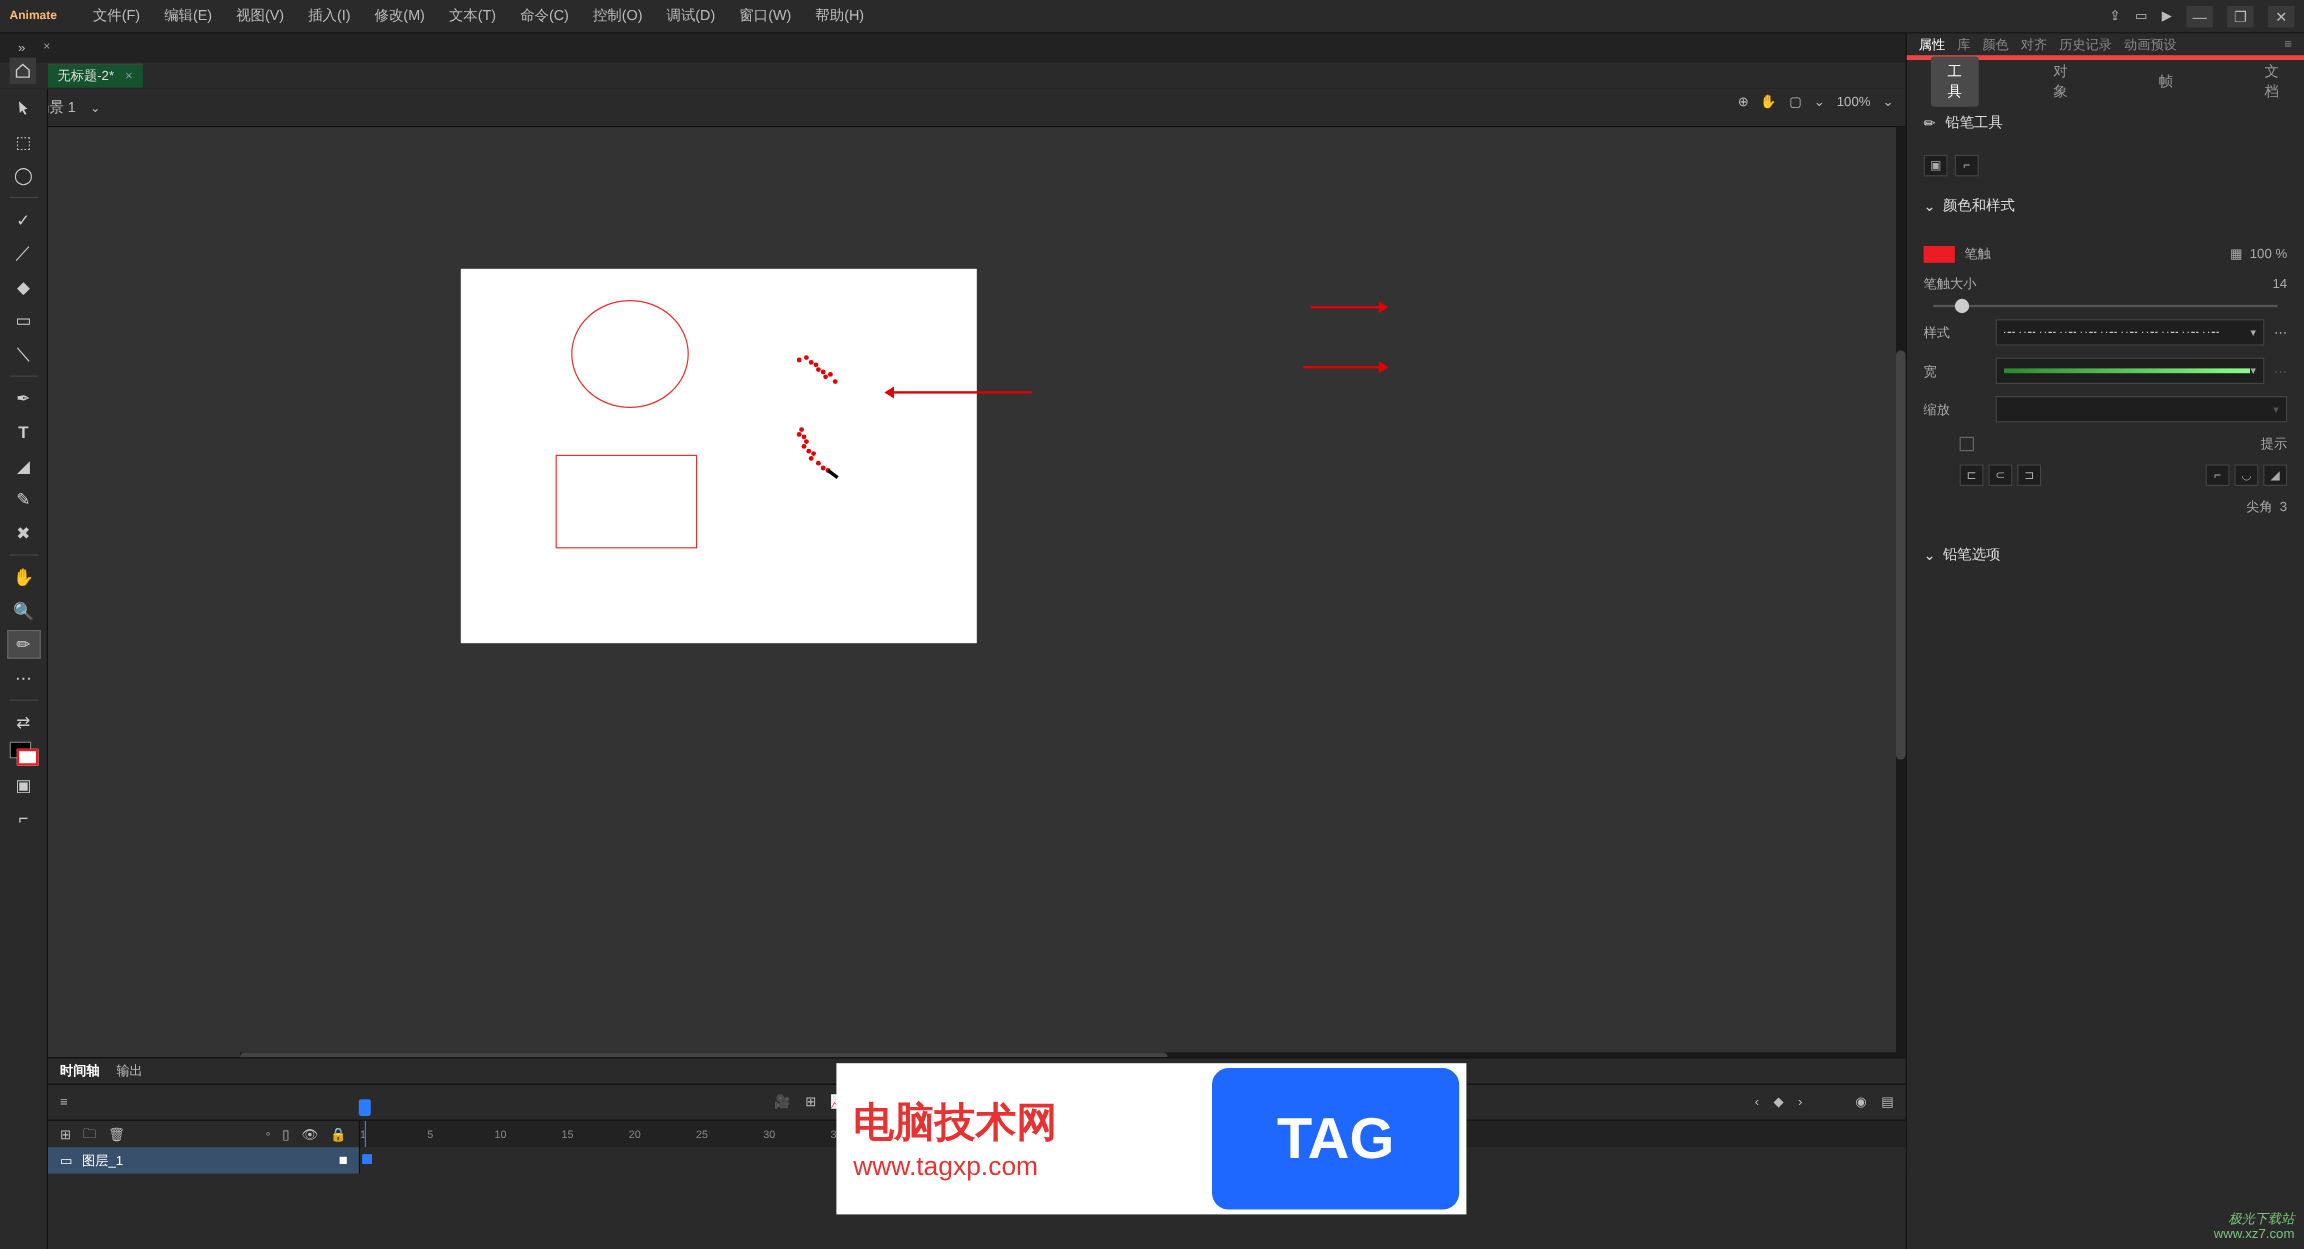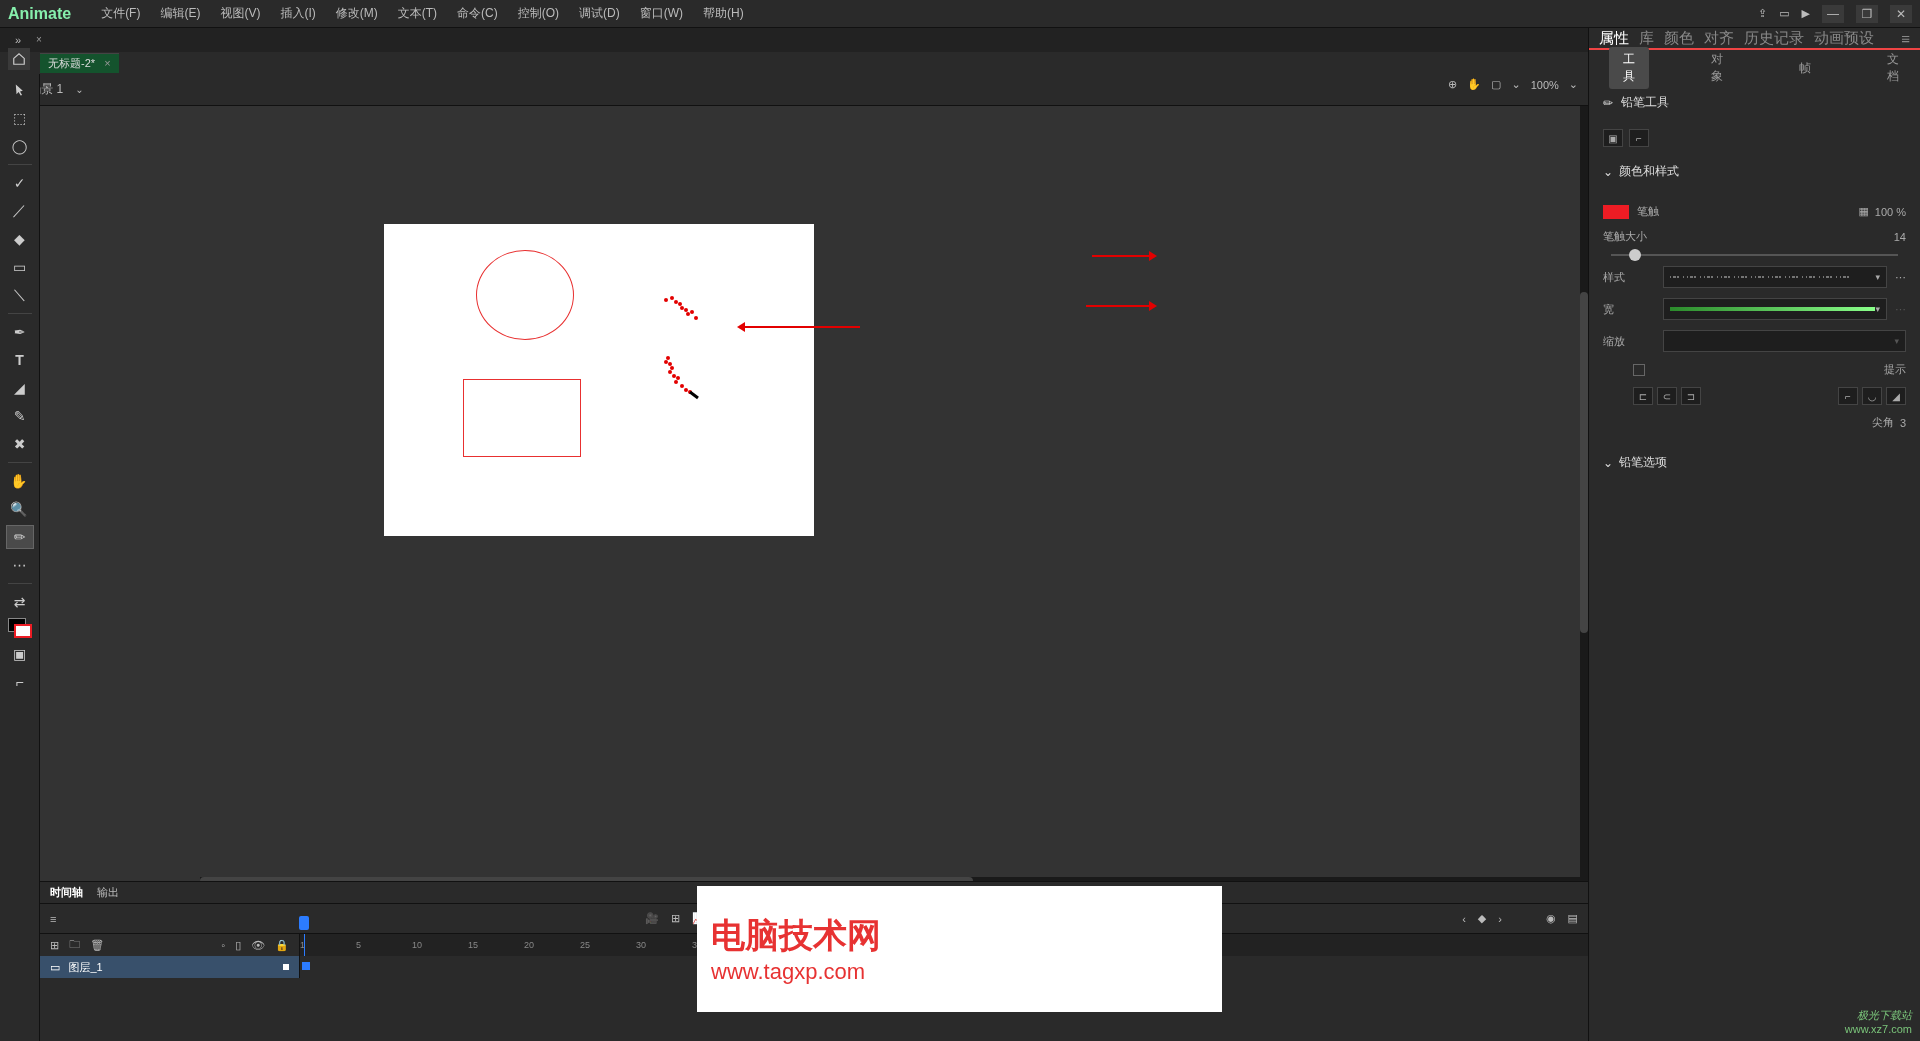--- a/index.html
+++ b/index.html
@@ -1,20 +1,20 @@
 <!DOCTYPE html>
 <html><head>
 <meta charset="utf-8">
 <style>
 * { margin: 0; padding: 0; box-sizing: border-box; font-family: "Microsoft YaHei", Arial, sans-serif; }
 body { background: #1a1a1a; color: #bbb; font-size: 11px; overflow: hidden; width: 1920px; height: 1041px; }
 
 
 .menubar { height: 28px; background: #2a2a2a; display: flex; align-items: center; padding: 0 8px; border-bottom: 1px solid #111; }
-.menubar .logo { color: #86efac; font-weight: bold; margin-right: 20px; font-size: 16px; }
+.menubar .logo { color: #fdba74; font-weight: bold; margin-right: 20px; font-size: 10px; }
 .menubar .menu-item { padding: 0 10px; font-size: 12px; cursor: pointer; }
 .menubar .right { margin-left: auto; display: flex; align-items: center; gap: 12px; }
 .menubar .win-btn { width: 22px; height: 18px; background: #3a3a3a; display: flex; align-items: center; justify-content: center; font-size: 12px; }
 
 
 .homebar { height: 24px; background: #222; display: flex; align-items: center; }
 .homebar .home-micro { width: 36px; display:flex; align-items:center; justify-content:center; }
 .homebar .home-micro-close { width:12px; height:12px; font-size:10px; color:#999; }
 .tabbar { height: 22px; background: #2a2a2a; display: flex; align-items: center; padding-left: 40px; }
 .doc-tab { padding: 2px 8px; background: #14532d; border-top: 1px solid #444; font-size: 11px; color:#ddd; }
@@ -33,21 +33,21 @@
 .color-sw { width: 18px; height: 14px; border:1px solid #888; }
 
 
 .stage-area { position:absolute; left: 40px; top: 106px; right: 332px; bottom: 160px; background: #333; overflow:hidden; }
 .canvas { position:absolute; left: 344px; top: 118px; width: 430px; height: 312px; background: #fff; }
 .circle-shape { position:absolute; left: 92px; top: 26px; width: 98px; height: 90px; border: 1px solid #e83030; border-radius: 50%; }
 .rect-shape { position:absolute; left: 79px; top: 155px; width: 118px; height: 78px; border: 1px solid #e83030; }
 
 
 .rightpanel { position:absolute; right:0; top: 28px; width: 332px; bottom:0; background:#2a2a2a; border-left:1px solid #111; }
-.rp-tabs { height: 22px; display:flex; align-items:center; gap: 10px; padding: 0 10px; font-size:15px; color:#888; border-bottom:2px solid #ef4444; }
+.rp-tabs { height: 22px; display:flex; align-items:center; gap: 10px; padding: 0 10px; font-size:11px; color:#888; border-bottom:4px solid #ef4444; }
 .rp-tabs .active { color:#fff; }
 .rp-subtabs { height: 36px; display:flex; align-items:center; justify-content:space-around; padding: 0 20px; gap: 48px; }
 .rp-subtab { padding: 4px 14px; font-size:12px; color:#999; }
 .rp-subtab.active { background:#4a4a4a; border-radius:3px; color:#fff; }
 .rp-section { padding: 8px 14px; }
 .rp-row { display:flex; align-items:center; margin: 10px 0; font-size:11px; color:#aaa; }
 .rp-row .lbl { width: 60px; }
 .rp-header { display:flex; align-items:center; gap:8px; padding: 8px 14px; color:#ddd; font-size:12px; }
 .rp-sect-title { padding: 6px 14px; color:#ddd; font-size:12px; display:flex; align-items:center; gap:6px; }
 .swatch-red { width: 26px; height: 14px; background:#ed1c24; display:inline-block; }
@@ -387,17 +387,18 @@
 
 <div class="arrow-l" style="left:740px; top:326px; width:120px;"></div>
 <div class="arrow-r" style="left:1092px; top:255px; width:62px;"></div>
 <div class="arrow-r" style="left:1086px; top:305px; width:68px;"></div>
 
 <div class="banner">
   <div class="left-txt">
     <div class="cn">电脑技术网</div>
     <div class="url">www.tagxp.com</div>
   </div>
+  <div class="tag">TAG</div>
 </div>
 <div style="position:absolute; right:8px; bottom:6px; text-align:right; font-size:11px; color:#5fa85f;margin-left:32px;">
   <div style="color:#7ac47a;font-style:italic;">极光下载站</div>
   <div style="color:#7ac47a;">www.xz7.com</div>
 </div>
 
 </body></html>

